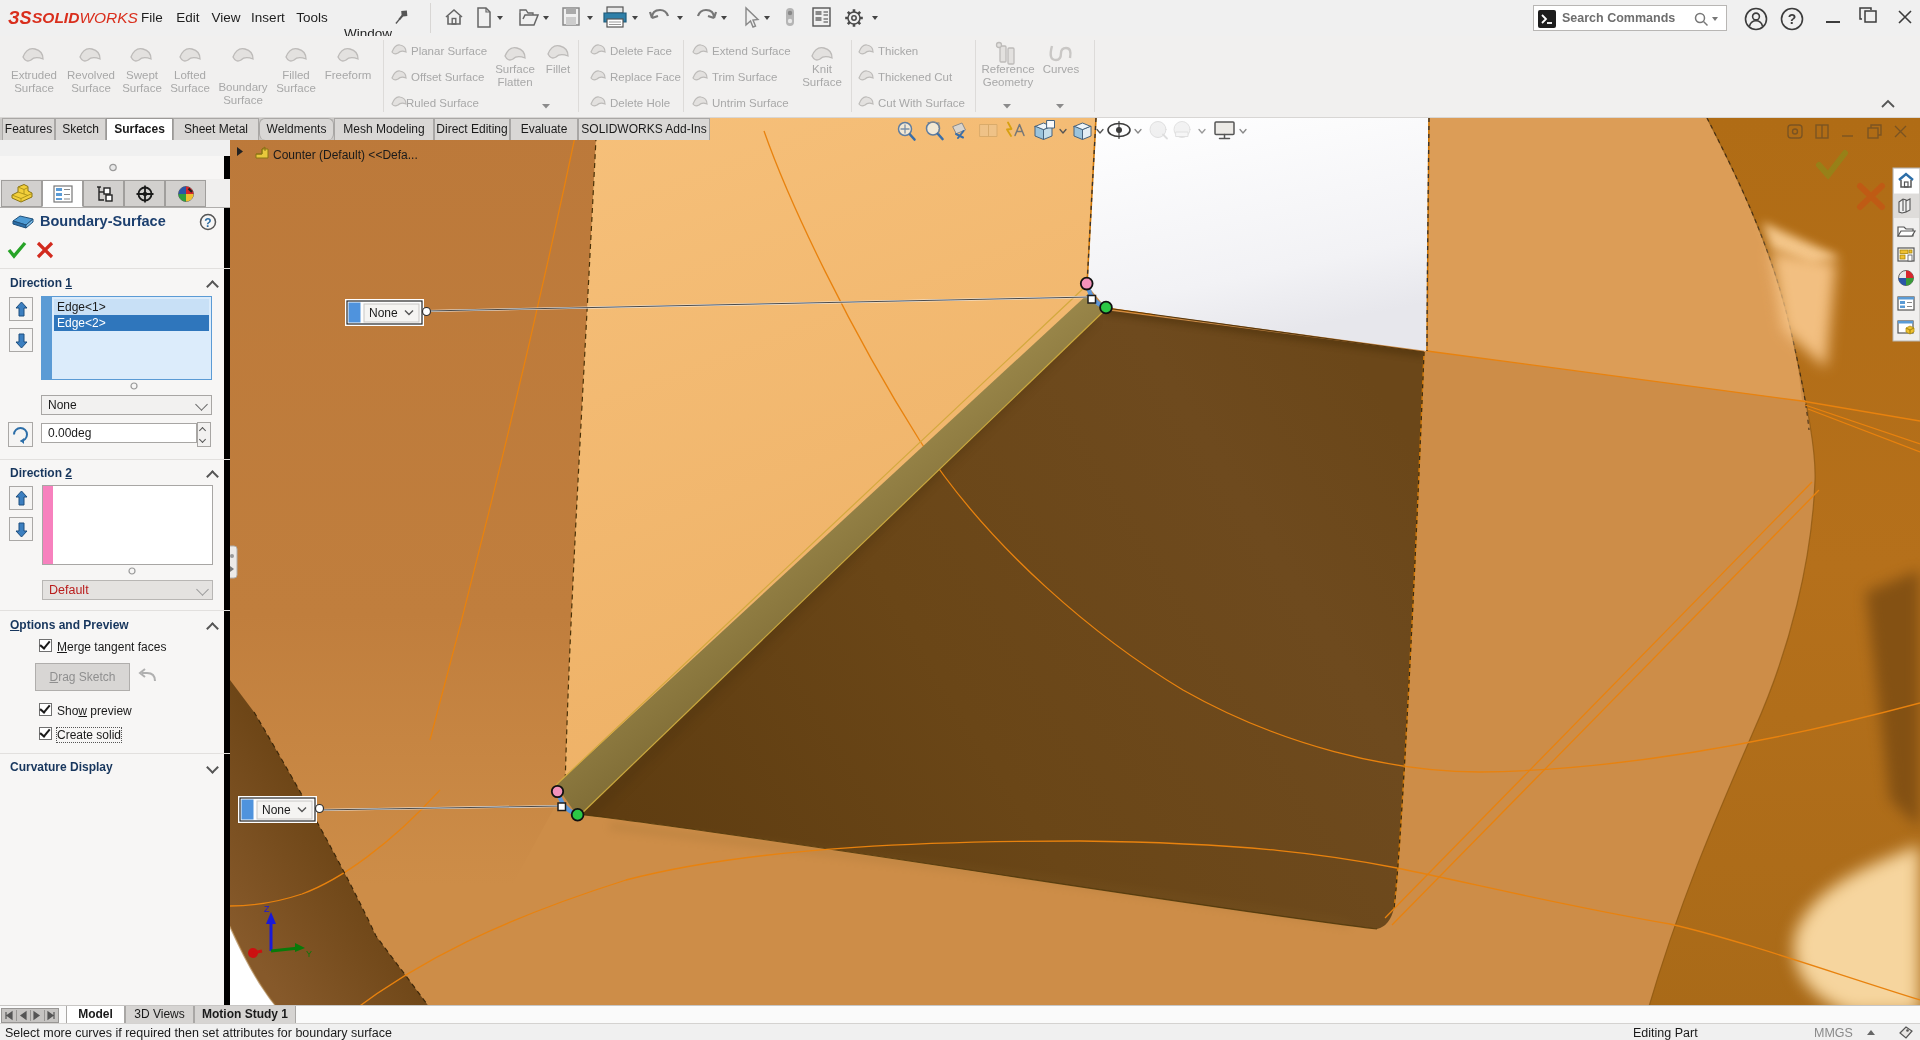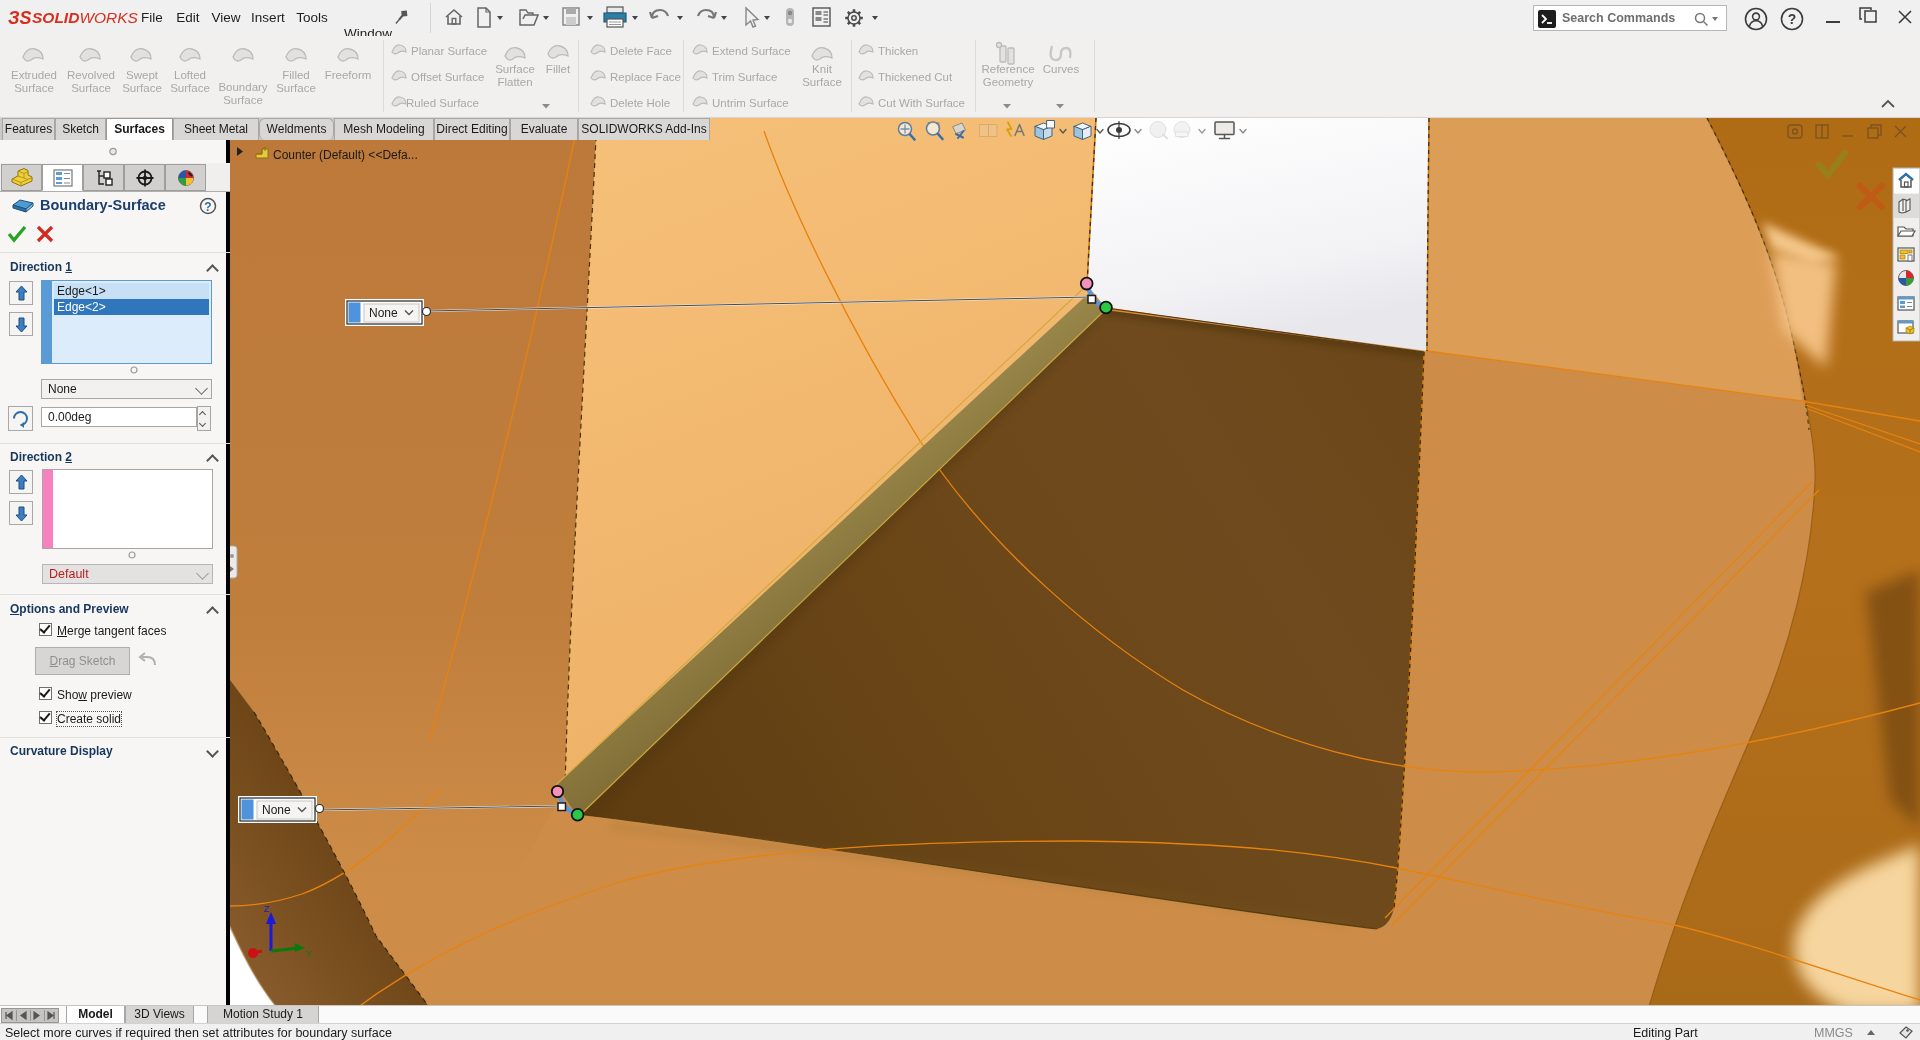--- a/index.html
+++ b/index.html
@@ -10,21 +10,21 @@
 .menu{position:absolute;top:0;height:36px;line-height:36px;font-size:13.5px;color:#1e1e1e;}
 .tbico{position:absolute;top:5px;}
 .drop{position:absolute;top:16px;width:0;height:0;border-left:3.5px solid transparent;border-right:3.5px solid transparent;border-top:4px solid #444;}
 #ribbon{position:absolute;left:0;top:36px;width:1920px;height:82px;background:#f1f0ef;border-bottom:1px solid #d8d6d4;}
 .rsep{position:absolute;top:4px;height:72px;width:1px;background:#dddbd9;}
 .rlabel{position:absolute;font-size:11.5px;color:#a8a8a8;text-align:center;line-height:13px;}
 .rrow{position:absolute;font-size:11.5px;color:#a8a8a8;line-height:13px;}
 #tabstrip{position:absolute;left:0;top:118px;width:710px;height:22px;background:#cbc9c7;}
 .ctab{position:absolute;top:0;height:22px;background:#d9d7d5;border:1px solid #a9a7a5;border-bottom:none;font-size:12px;color:#1a1a1a;text-align:center;line-height:21px;white-space:nowrap;overflow:hidden;}
 .ctab.act{background:#ffffff;font-weight:bold;border-color:#9b9997;}
-#pm{position:absolute;left:0;top:140px;width:230px;height:873px;background:#f7f6f5;border-right:4px solid #000000;font-size:12px;color:#1a1a1a;}
+#pm{position:absolute;left:0;top:156px;width:230px;height:873px;background:#f7f6f5;border-right:6px solid #000000;font-size:12px;color:#1a1a1a;}
 .pmtab{position:absolute;top:24px;width:41px;height:27px;background:#d2d0ce;border:1px solid #a09e9c;}
 .pmtab.act{background:#ffffff;border-bottom:1px solid #fff;}
 .sechead{position:absolute;left:10px;font-weight:bold;color:#17365d;font-size:12px;}
 .chev{position:absolute;width:9px;height:9px;border-right:2px solid #555;border-bottom:2px solid #555;}
 .chev.up{transform:rotate(-135deg);}
 .chev.dn{transform:rotate(45deg);}
 .hsep{position:absolute;left:0;width:230px;height:1px;background:#e2e0de;}
 .arrbtn{position:absolute;left:9px;width:24px;height:24px;background:#f5f4f3;border:1px solid #aaa8a6;}
 .cb{position:absolute;width:13px;height:13px;background:#fff;border:1px solid #707070;}
 .cb:after{content:"";position:absolute;left:2px;top:-1px;width:4px;height:8px;border-right:2px solid #1a1a1a;border-bottom:2px solid #1a1a1a;transform:rotate(40deg);}
@@ -657,21 +657,21 @@
           <path d="M24 3 L19 6.5 L24 10 Z"></path>
           <path d="M32 3 L37 6.5 L32 10 Z"></path>
           <path d="M52 3 V10 M46 3 L51 6.5 L46 10 Z"></path>
         </g>
         <line x1="14.5" y1="1" x2="14.5" y2="12" stroke="#989694"></line>
         <line x1="28.5" y1="1" x2="28.5" y2="12" stroke="#989694"></line>
         <line x1="42.5" y1="1" x2="42.5" y2="12" stroke="#989694"></line>
       </svg>
 <div class="btab act" style="left:66px;width:59px;">Model</div>
 <div class="btab" style="left:125px;width:69px;">3D Views</div>
-<div class="btab" style="left:207px;width:112px;">Motion Study 1</div>
+<div class="btab" style="left:194px;width:102px;font-weight:bold;">Motion Study 1</div>
 </div>
 <div id="statusbar">
 <div class="abs" style="left:5px;top:2px;">Select more curves if required then set attributes for boundary surface</div>
 <div class="abs" style="left:1633px;top:2px;">Editing Part</div>
 <div class="abs" style="left:1814px;top:2px;color:#8a8a8a;">MMGS</div>
 <div class="abs" style="left:1867px;top:6px;width:0;height:0;border-left:4px solid transparent;border-right:4px solid transparent;border-bottom:5px solid #666;"></div>
 <svg class="abs" style="left:1898px;top:1px" width="16" height="15" viewBox="0 0 16 15">
         <path d="M2 8 L8 2 L14 6 L8 13 Z" fill="#e8e6e4" stroke="#555" stroke-width="1.2"></path>
         <circle cx="9.5" cy="5.5" r="1.3" fill="#555"></circle>
       </svg>

